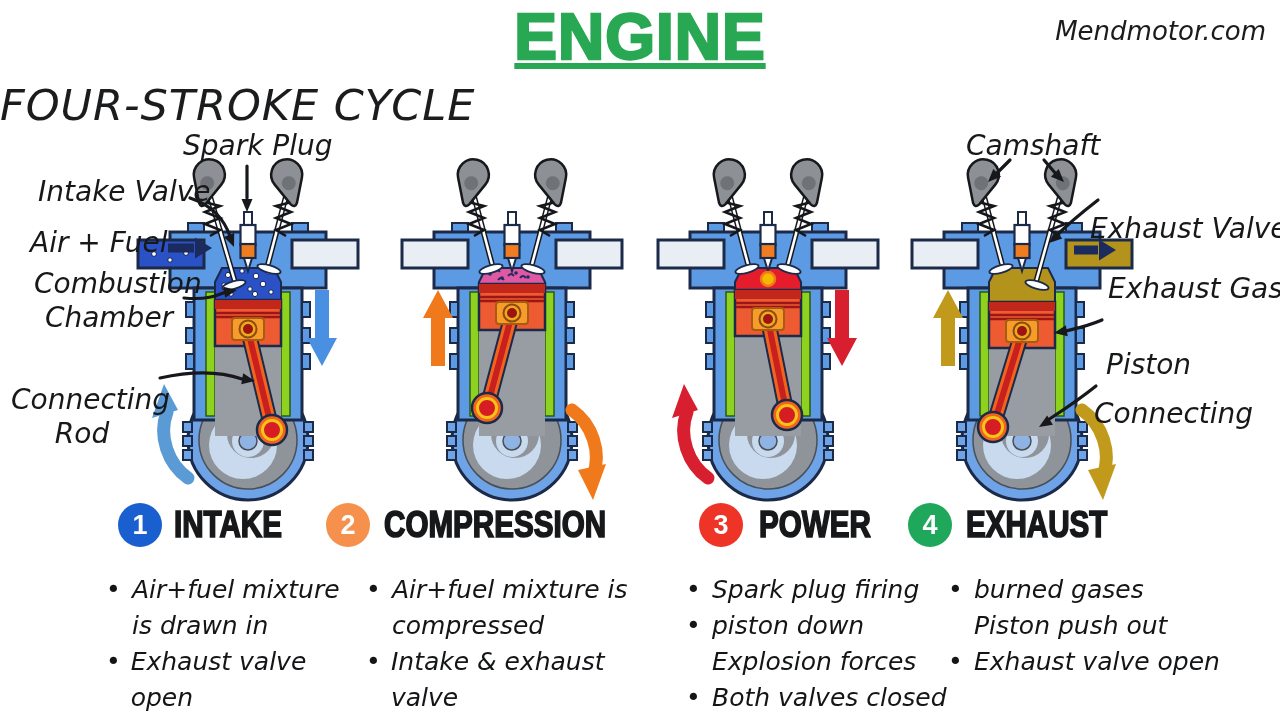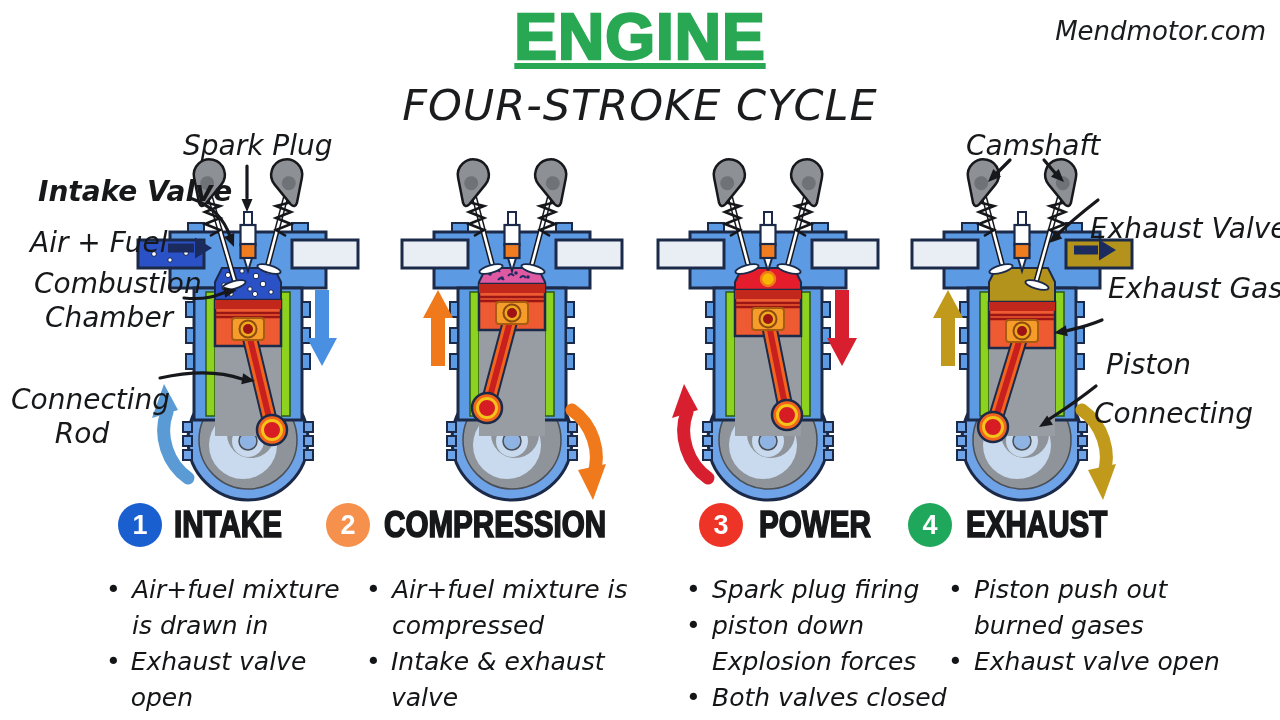--- a/index.html
+++ b/index.html
@@ -2,21 +2,21 @@
 <html><head>
 <meta charset="utf-8">
 <style>
   html,body{margin:0;padding:0;}
   body{width:1280px;height:720px;background:#ffffff;overflow:hidden;position:relative;
        font-family:"Liberation Sans",sans-serif;}
   .abs{position:absolute;}
   
   .title{left:0;top:0px;width:1280px;text-align:center;font-size:64px;font-weight:bold;
          letter-spacing:1px;text-decoration:underline;-webkit-text-stroke:2.5px currentColor;}
-  .subtitle{left:0;top:80px;width:1280px;text-align:center;font-size:43px;color:#1b1c1e;
+  .subtitle{left:0;top:80px;width:1280px;text-align:left;font-size:43px;color:#1b1c1e;
             font-family:"DejaVu Sans",sans-serif;font-style:italic;letter-spacing:1px;}
   .watermark{right:14px;top:16px;font-size:26px;color:#1b1c1e;font-family:"DejaVu Sans",sans-serif;
              font-style:italic;}
   
   .plabel{font-family:"DejaVu Sans",sans-serif;font-style:italic;font-size:28px;color:#17181a;
           line-height:34px;white-space:nowrap;}
   .tc{text-align:center;} .tr{text-align:right;} .tl{text-align:left;margin-top:46px;}
   
   .stage-badge{width:44px;height:44px;border-radius:50%;color:#fff;display:flex;
                align-items:center;justify-content:center;font-size:27px;font-weight:bold;}
@@ -343,21 +343,21 @@
     <polygon points="1067.757565766327,336.159016331897 1065.8474358119906,325.32613104876276 1054,333" fill="#17181c"></polygon>
     <path d="M1096 386 C1076 402 1060 412 1048 420" stroke="#17181c" stroke-width="3.2" fill="none" stroke-linecap="round"></path>
     <polygon points="1052.9391812033161,424.7753140938286 1047.110069296751,415.446785036108 1039,427" fill="#17181c"></polygon>
     <line x1="168" y1="248" x2="194" y2="248" stroke="#1b2b5e" stroke-width="9"></line>
     <polygon points="195,237.5 195,258.5 212,248" fill="#1b2b5e"></polygon>
     <line x1="1074" y1="250" x2="1098" y2="250" stroke="#1b2b5e" stroke-width="9"></line>
     <polygon points="1099,239.5 1099,260.5 1116,250" fill="#1b2b5e"></polygon>
   </svg>
 
 <div class="abs plabel tc" style="left:183px;top:129px;width:130px;">Spark Plug</div>
-<div class="abs plabel tr" style="left:38px;top:175px;width:150px;font-weight:bold;">Intake Valve</div>
+<div class="abs plabel tr" style="left:38px;top:175px;width:150px;">Intake Valve</div>
 <div class="abs plabel tr" style="left:30px;top:226px;width:132px;">Air + Fuel</div>
 <div class="abs plabel tc" style="left:34px;top:267px;width:150px;">
   <span>Combustion</span><br>
   <span>Chamber</span>
 </div>
 <div class="abs plabel tc" style="left:11px;top:351px;width:142px;margin-top:32px;">
   <span>Connecting</span><br>
   <span>Rod</span>
 </div>
 <div class="abs plabel tc" style="left:966px;top:129px;width:132px;">Camshaft</div>
@@ -432,22 +432,22 @@
       </div>
     </div>
     <div class="abs stage-badge" style="left: 908px; top: 503px; background: rgb(31, 168, 92);">
       <span>4</span>
     </div>
     <div class="abs stage-title" style="left: 966px; top: 503px;">EXHAUST</div>
     <div class="abs bullets" style="left: 948px; top: 572px; width: 312px;">
       <div class="bullet">
         <span class="dot">•</span>
         <span class="btext">
+          <div>burned gases</div>
           <div>Piston push out</div>
-          <div>burned gases</div>
         </span>
       </div>
       <div class="bullet">
         <span class="dot">•</span>
         <span class="btext">
           <div>Exhaust valve open</div>
         </span>
       </div>
     </div>
   </div>

